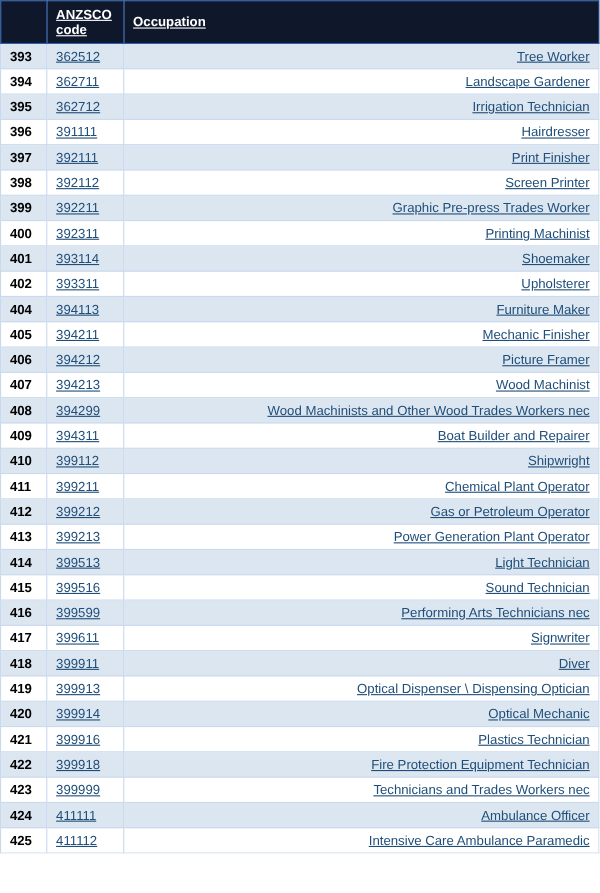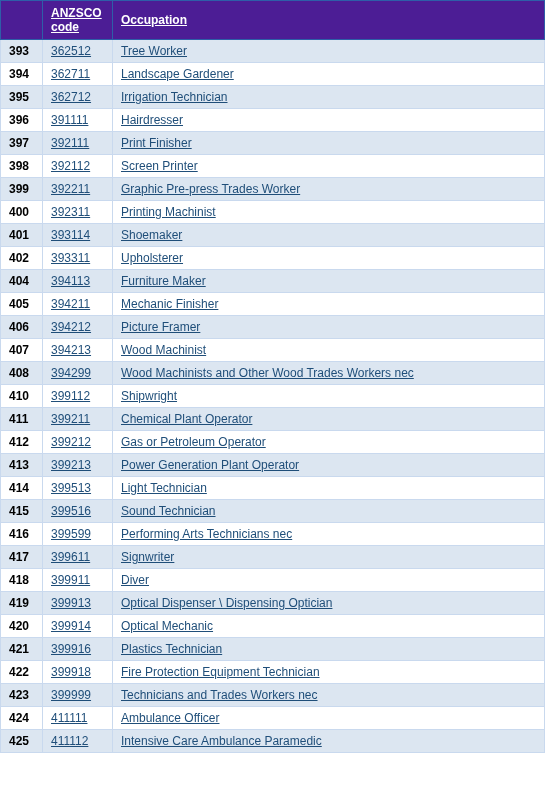--- a/index.html
+++ b/index.html
@@ -7,21 +7,21 @@
       font-family: Arial, sans-serif;
       font-size: 12px;
       background: #fff;
       width: 545px;
     }
     table {
       width: 545px;
       border-collapse: collapse;
     }
     thead tr {
-      background-color: #4c1d95;
+      background-color: #0f172a;
       color: #fff;
     }
     thead th {
       padding: 5px 8px;
       text-align: left;
       font-weight: bold;
       font-size: 12px;
       border: 1px solid #2e5ea8;
       text-decoration: underline;
     }
@@ -44,20 +44,21 @@
       text-align: left;
     }
     tbody td:nth-child(2) {
       width: 70px;
       color: #1f4e79;
       text-decoration: underline;
     }
     tbody td:nth-child(3) {
       color: #1f4e79;
       text-decoration: underline;
+      text-align: right;
     }
   </style>
 </head>
 <body>
 
 <table>
   <thead>
     <tr>
       <th></th>
       <th>ANZSCO code</th>
@@ -134,20 +135,25 @@
         <td>407</td>
         <td>394213</td>
         <td>Wood Machinist</td>
       </tr>
       <tr>
         <td>408</td>
         <td>394299</td>
         <td>Wood Machinists and Other Wood Trades Workers nec</td>
       </tr>
       <tr>
+        <td>409</td>
+        <td>394311</td>
+        <td>Boat Builder and Repairer</td>
+      </tr>
+      <tr>
         <td>410</td>
         <td>399112</td>
         <td>Shipwright</td>
       </tr>
       <tr>
         <td>411</td>
         <td>399211</td>
         <td>Chemical Plant Operator</td>
       </tr>
       <tr>

